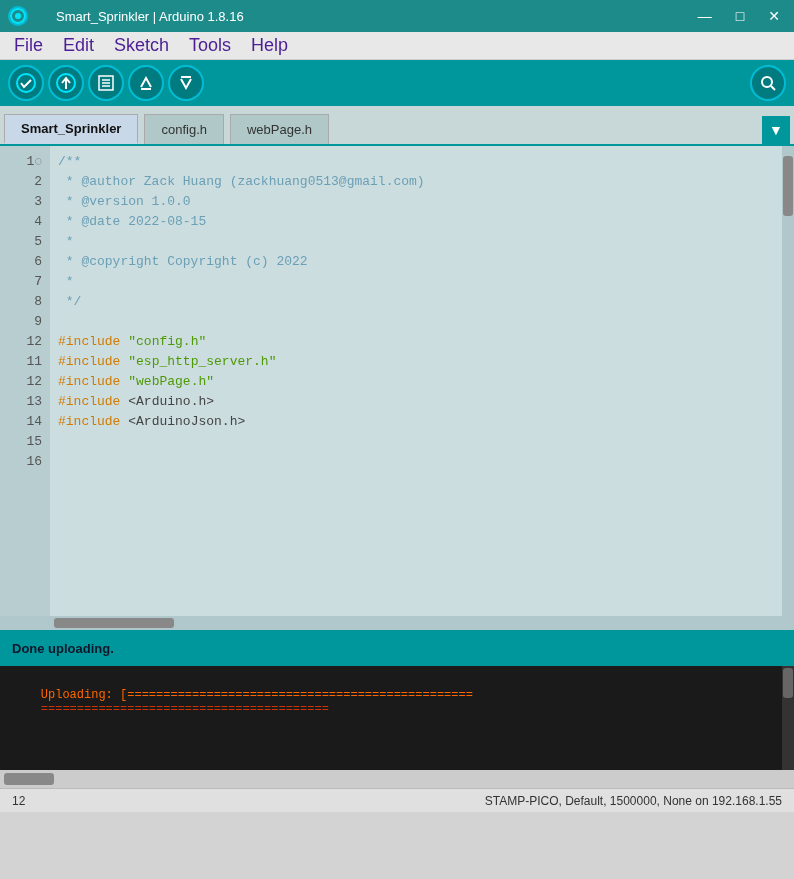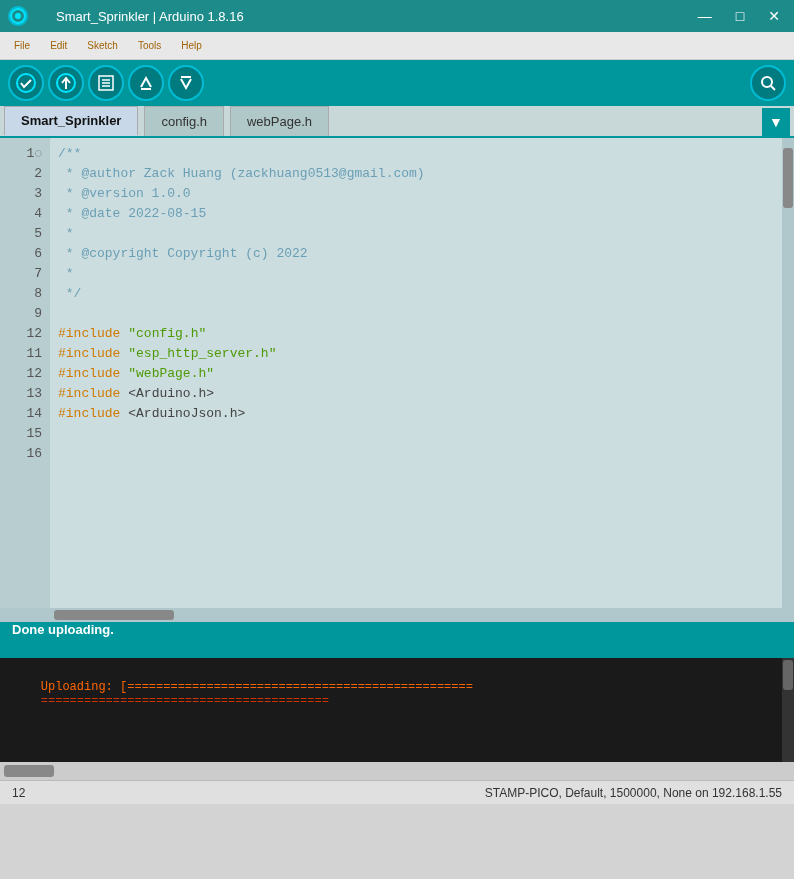--- a/index.html
+++ b/index.html
@@ -36,23 +36,23 @@
     #menu-bar {
       height: 28px;
       background: #e8e8e8;
       display: flex;
       align-items: center;
       padding: 0 4px;
       border-bottom: 1px solid #ccc;
     }
     .menu-item {
       padding: 4px 10px;
-      font-size: 10px;
+      font-size: 18px;
       cursor: pointer;
-      color: #a16207;
+      color: #4c1d95;
     }
 
     
     #toolbar {
       height: 46px;
       background: #00979c;
       display: flex;
       align-items: center;
       padding: 0 8px;
       gap: 4px;
@@ -71,21 +71,21 @@
       width: 36px; height: 36px;
       background: #007b80;
       border: 2px solid #00bcd4;
       border-radius: 50%;
       display: flex; align-items: center; justify-content: center;
       cursor: pointer; color: white; font-size: 16px;
     }
 
     
     #tabs-bar {
-      height: 32px;
+      height: 40px;
       background: #c8d8d8;
       display: flex;
       align-items: flex-end;
       padding: 16px 0 0 0;
       border-bottom: 2px solid #00979c;
     }
     .tab {
       height: 30px;
       padding: 0 16px;
       display: flex; align-items: center;
@@ -178,22 +178,23 @@
     
     .cmt { color: #6a9fb5; }
     .str { color: #4e9a06; }
     .inc { color: #d17a00; }
 
     
     #output-header {
       height: 36px;
       background: #00979c;
       display: flex;
+      align-items: center;
       padding: 0 12px;
-      color: #ffffff;
+      color: #0f172a;
       font-size: 13px;
       font-weight: bold;
     }
     #output-body {
       height: 104px;
       background: #1a1a1a;
       padding: 8px 12px;
       color: #ff6600;
       font-family: 'Courier New', monospace;
       font-size: 12px;

